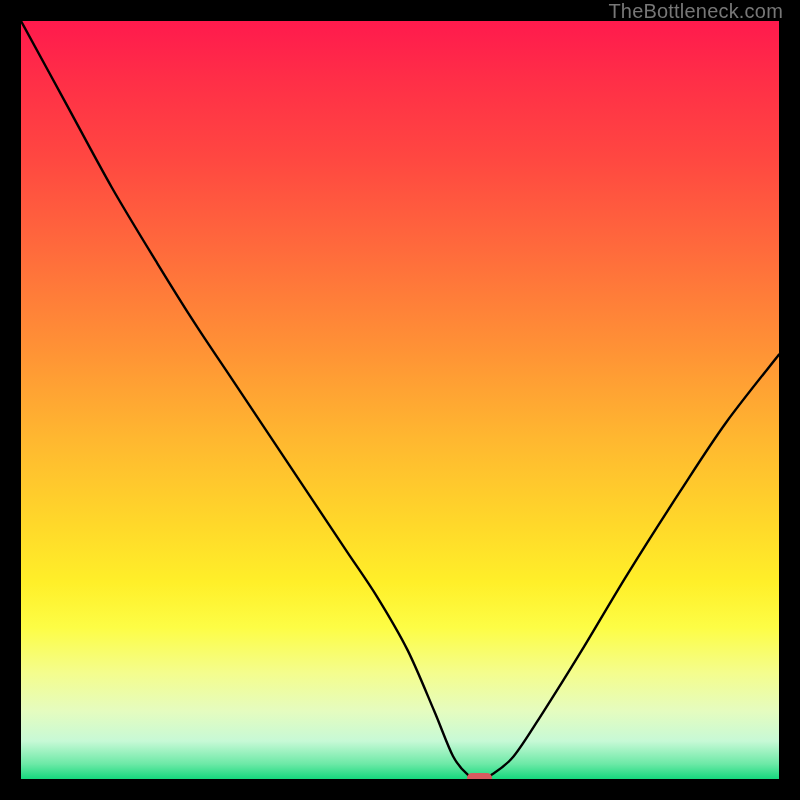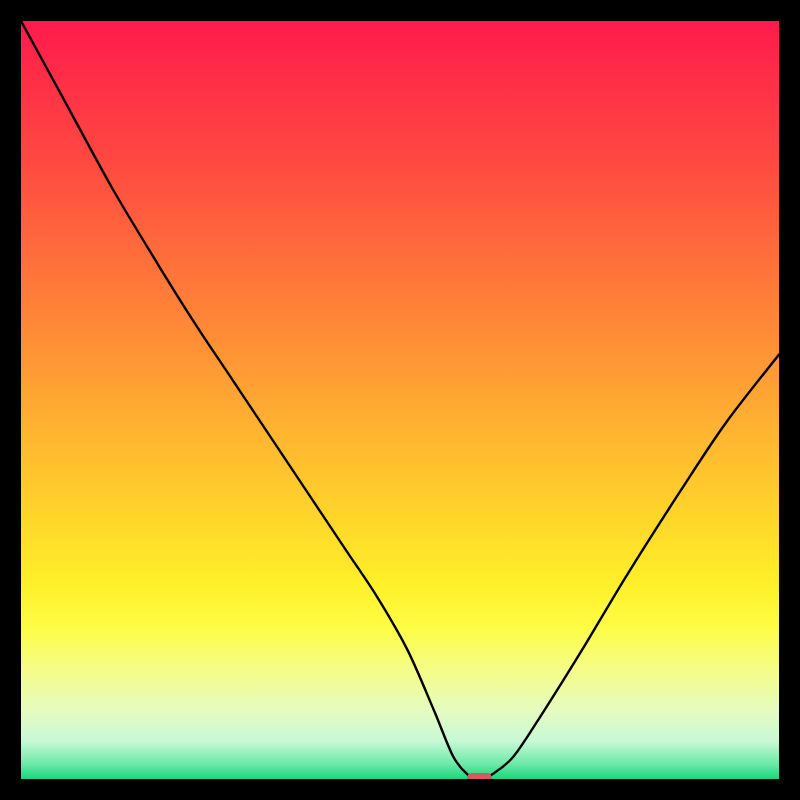--- a/index.html
+++ b/index.html
@@ -70,20 +70,21 @@
     left: 0;
     top: 0;
     width: 758px;
     height: 758px;
   }
 </style>
 </head>
 <body>
 
 <div class="frame">
+  <div class="watermark">TheBottleneck.com</div>
   <div class="plot">
     <div class="gradient"></div>
     <svg class="curve" viewBox="0 0 758 758" preserveAspectRatio="none">
       <path id="curve-path" d="M 0.00 0.00 C 7.28 13.34, 30.93 56.70, 45.48 83.38 C 60.03 110.06, 76.41 141.29, 90.96 166.76 C 105.51 192.23, 123.10 220.73, 136.44 242.56 C 149.78 264.39, 163.42 286.22, 174.34 303.20 C 185.26 320.18, 194.96 334.13, 204.66 348.68 C 214.36 363.23, 225.28 379.61, 234.98 394.16 C 244.68 408.71, 255.60 425.09, 265.30 439.64 C 275.00 454.19, 285.92 470.57, 295.62 485.12 C 305.32 499.67, 316.24 516.05, 325.94 530.60 C 335.64 545.15, 346.56 560.31, 356.26 576.08 C 365.96 591.85, 377.48 610.95, 386.58 629.14 C 395.68 647.33, 405.83 672.80, 413.11 689.78 C 420.39 706.76, 426.60 724.95, 432.06 735.26 C 437.52 745.57, 442.98 750.57, 447.22 754.21 C 451.46 757.85, 454.95 758.00, 458.59 758.00 C 462.23 758.00, 464.50 757.85, 469.96 754.21 C 475.42 750.57, 484.21 745.57, 492.70 735.26 C 501.19 724.95, 512.10 706.76, 523.02 689.78 C 533.94 672.80, 547.58 650.97, 560.92 629.14 C 574.26 607.31, 590.63 578.81, 606.40 553.34 C 622.17 527.87, 643.69 494.22, 659.46 469.96 C 675.23 445.70, 689.17 423.57, 704.94 401.74 C 720.71 379.91, 749.51 344.44, 758.00 333.52" fill="none" stroke="#000" stroke-width="2.4" stroke-linejoin="round" stroke-linecap="round"></path>
     </svg>
     <div class="marker" id="min-marker" style="left: 446.083px; top: 751.884px; width: 25.014px; height: 10.233px; background: rgb(214, 90, 95);"></div>
   </div>
 </div>
 
 </body></html>

